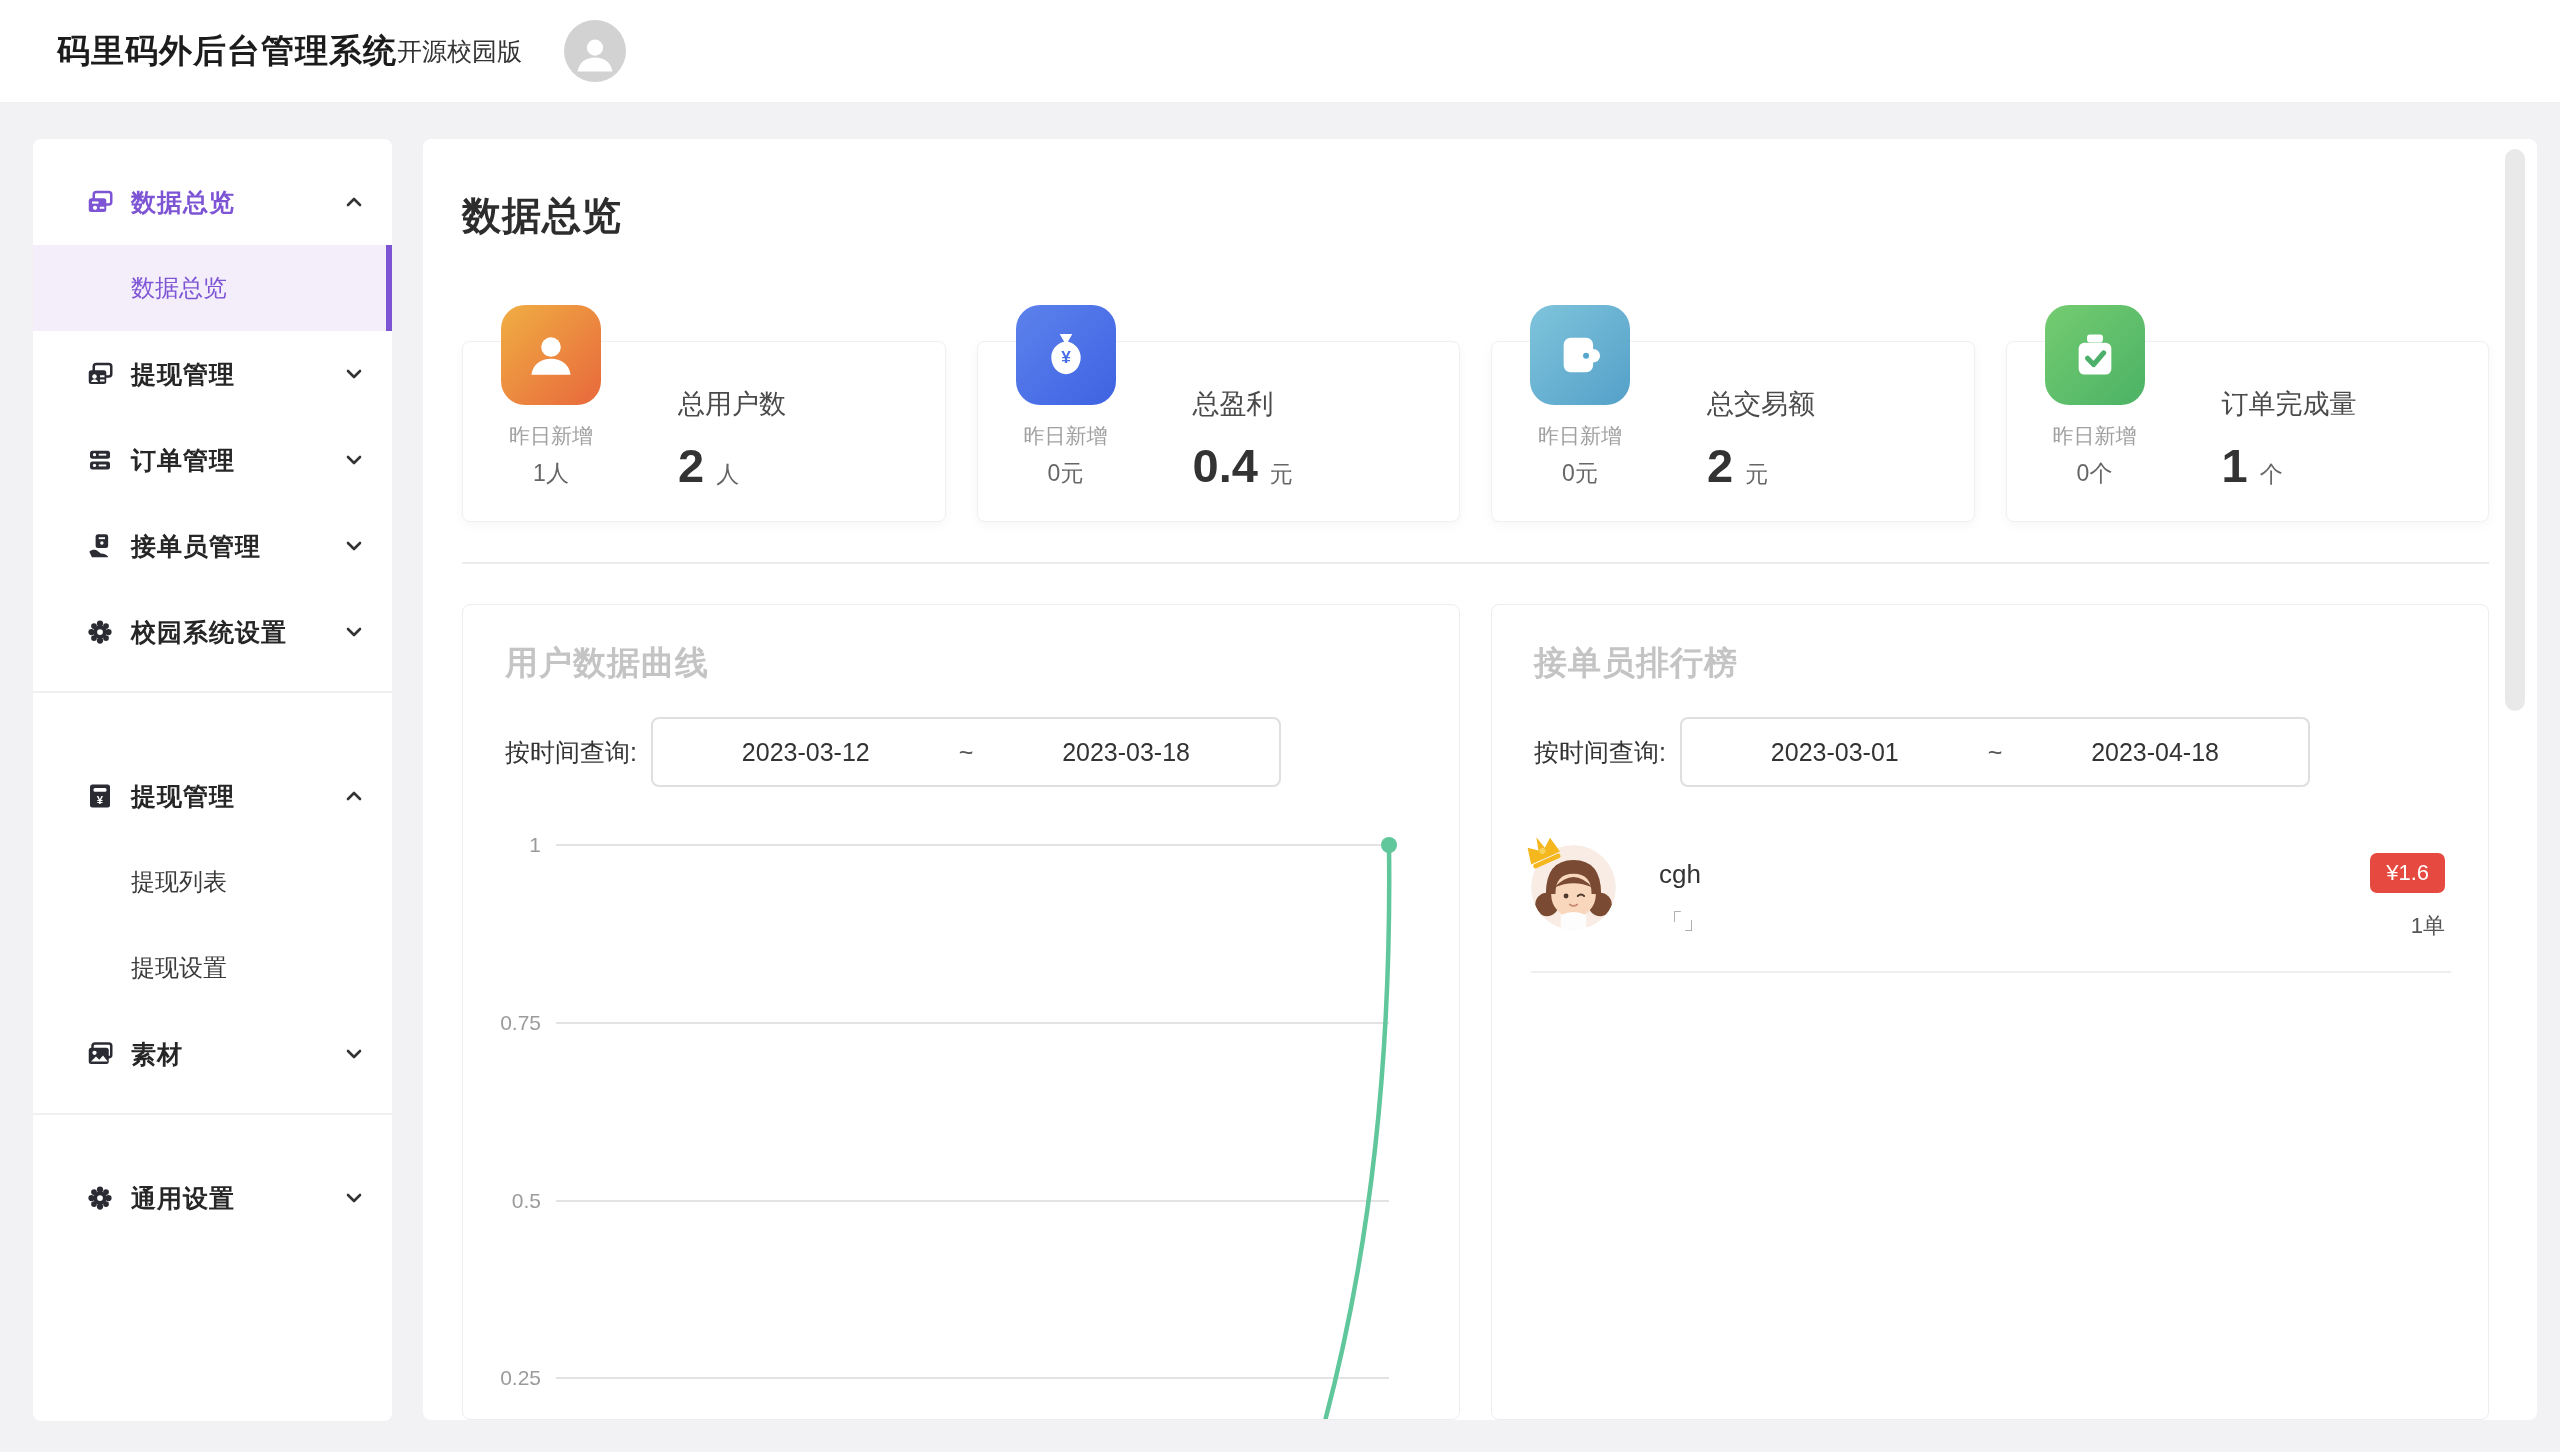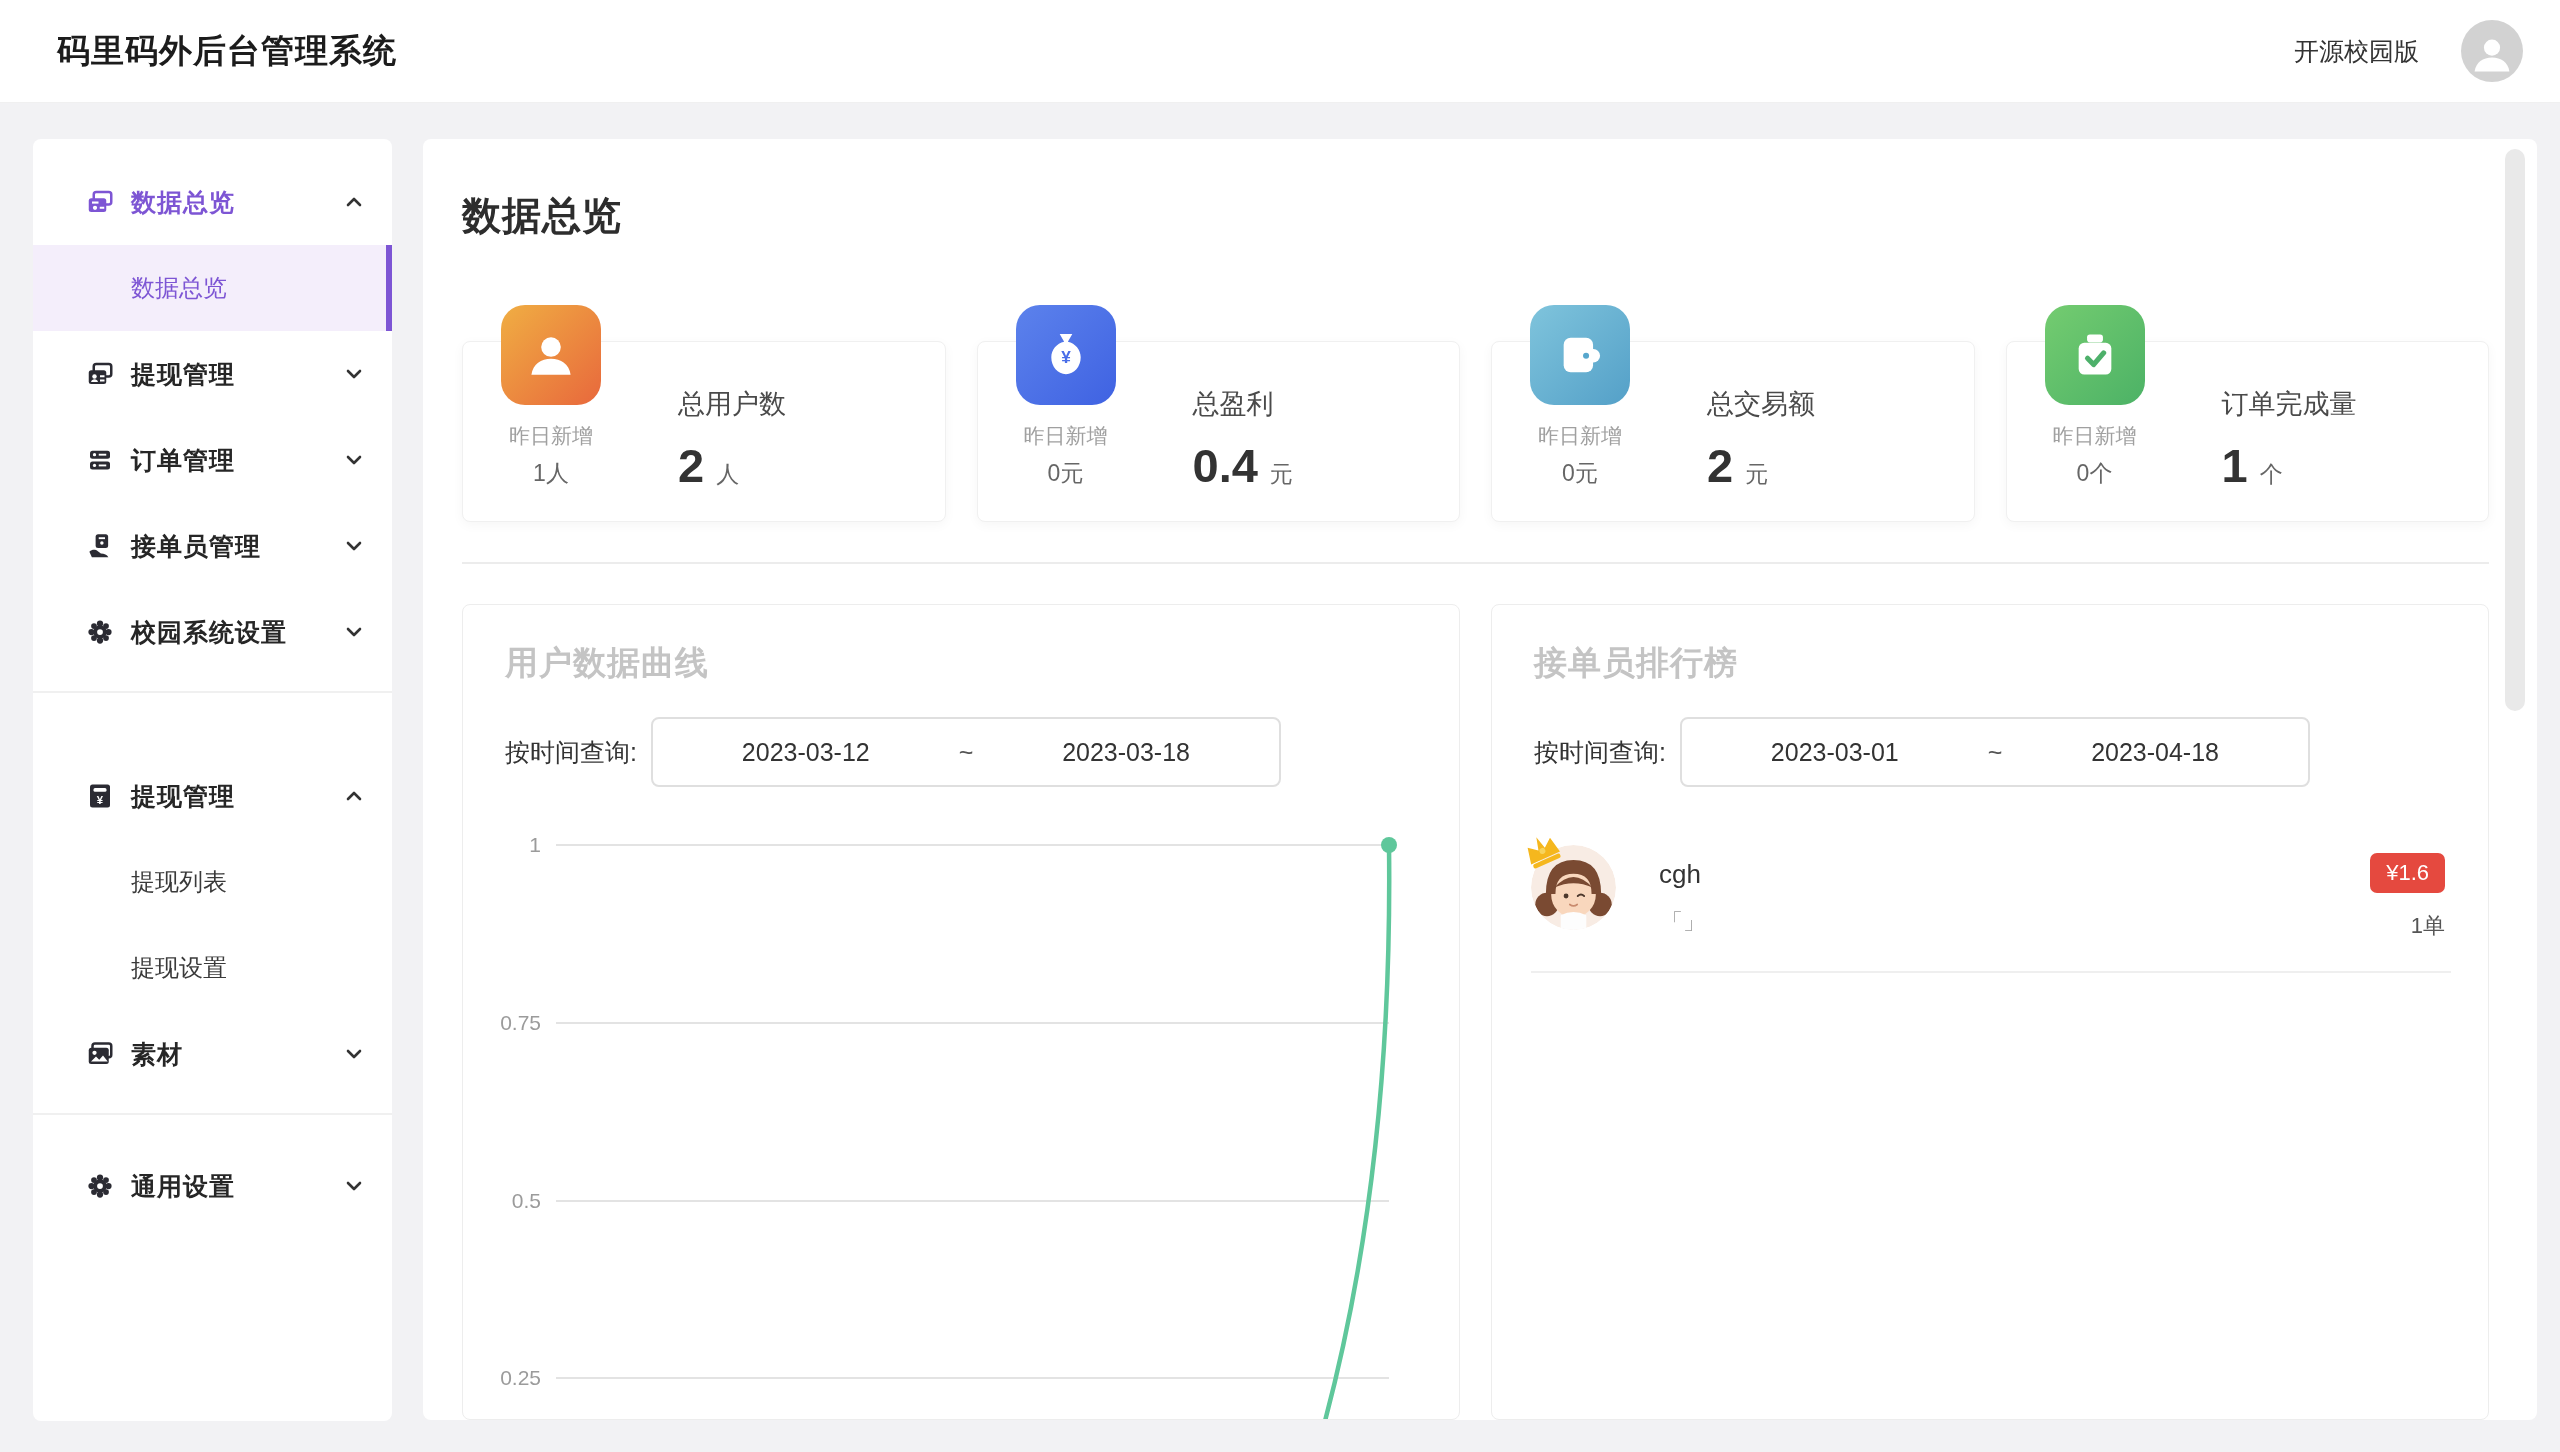--- a/index.html
+++ b/index.html
@@ -2,35 +2,35 @@
 <html><head>
 <meta charset="utf-8">
 <style>
   * { margin:0; padding:0; box-sizing:border-box; }
   html,body { width:2560px; height:1452px; overflow:hidden; }
   body { font-family:"Liberation Sans","DejaVu Sans",sans-serif; background:#f2f2f4; color:#333; }
   .screen { position:relative; width:2560px; height:1452px; }
 
   
   .app-header { position:absolute; left:0; top:0; width:2560px; height:103px; background:#fff;
-    border-bottom:1px solid #f0f0f0; display:flex; align-items:center; justify-content:space-between;
+    border-bottom:1px solid #f0f0f0; display:flex; align-items:center; 
     padding:0 37px 0 57px; z-index:5; }
   .app-title { font-size:33px; font-weight:bold; color:#1c1c1c; letter-spacing:1px; }
   .header-right { display:flex; align-items:center; gap:42px; }
   .edition { font-size:25px; color:#333; }
   .user-avatar { width:62px; height:62px; border-radius:50%; background:#d2d2d2; display:flex;
     align-items:center; justify-content:center; overflow:hidden; cursor:pointer; }
   .user-avatar svg { width:44px; height:44px; fill:#fff; margin-top:8px; }
 
   
   .sidebar { position:absolute; left:33px; top:139px; width:359px; height:1282px; background:#fff;
     border-radius:8px; overflow:hidden; }
   .menu-group { padding-top:20px; padding-bottom:16px; }
   .menu-group.g2 { padding-top:60px; }
-  .menu-group.g3 { padding-top:28px; }
+  .menu-group.g3 { padding-top:40px; }
   .menu-item { height:86px; display:flex; align-items:center; padding:0 26px 0 52px; cursor:pointer; }
   .mi-icon { width:30px; height:30px; flex:0 0 30px; margin-right:16px; color:#2b2b33; }
   .mi-icon svg { width:30px; height:30px; display:block; }
   .mi-label { font-size:25px; font-weight:bold; color:#262626; letter-spacing:1px; }
   .mi-caret { margin-left:auto; width:24px; height:24px; color:#333; }
   .mi-caret svg { width:24px; height:24px; }
   .menu-item.active .mi-icon, .menu-item.active .mi-label { color:#7d55d4; }
   .submenu-item { height:86px; display:flex; align-items:center; padding-left:98px; font-size:24px;
     color:#3a3a3a; cursor:pointer; }
   .submenu-item.active { background:#f4eefb; color:#7d55d4; border-right:6px solid #7d55d4; }

